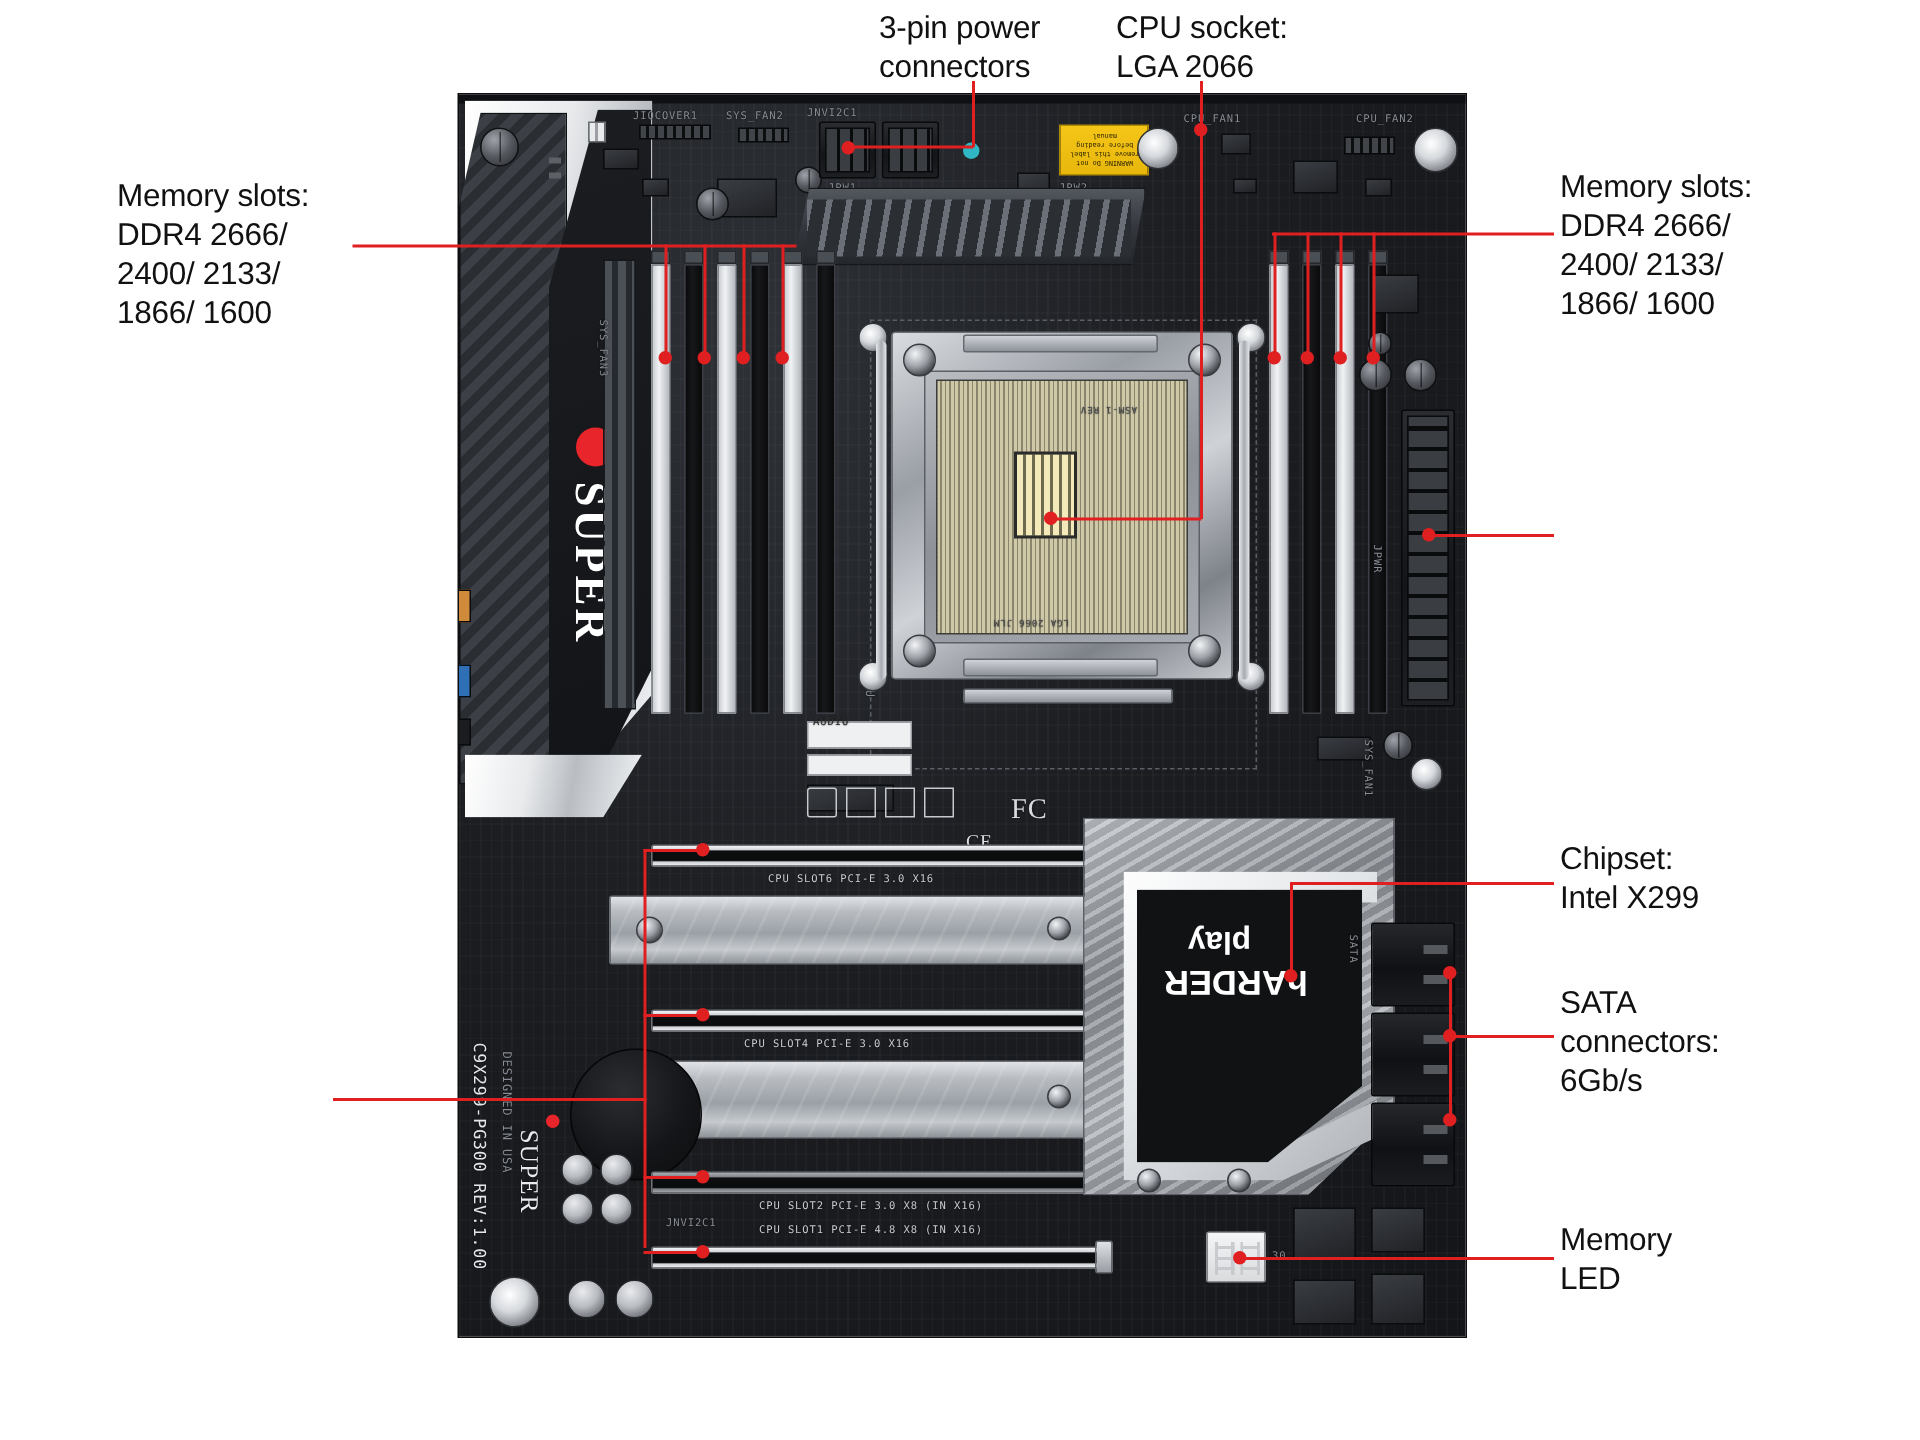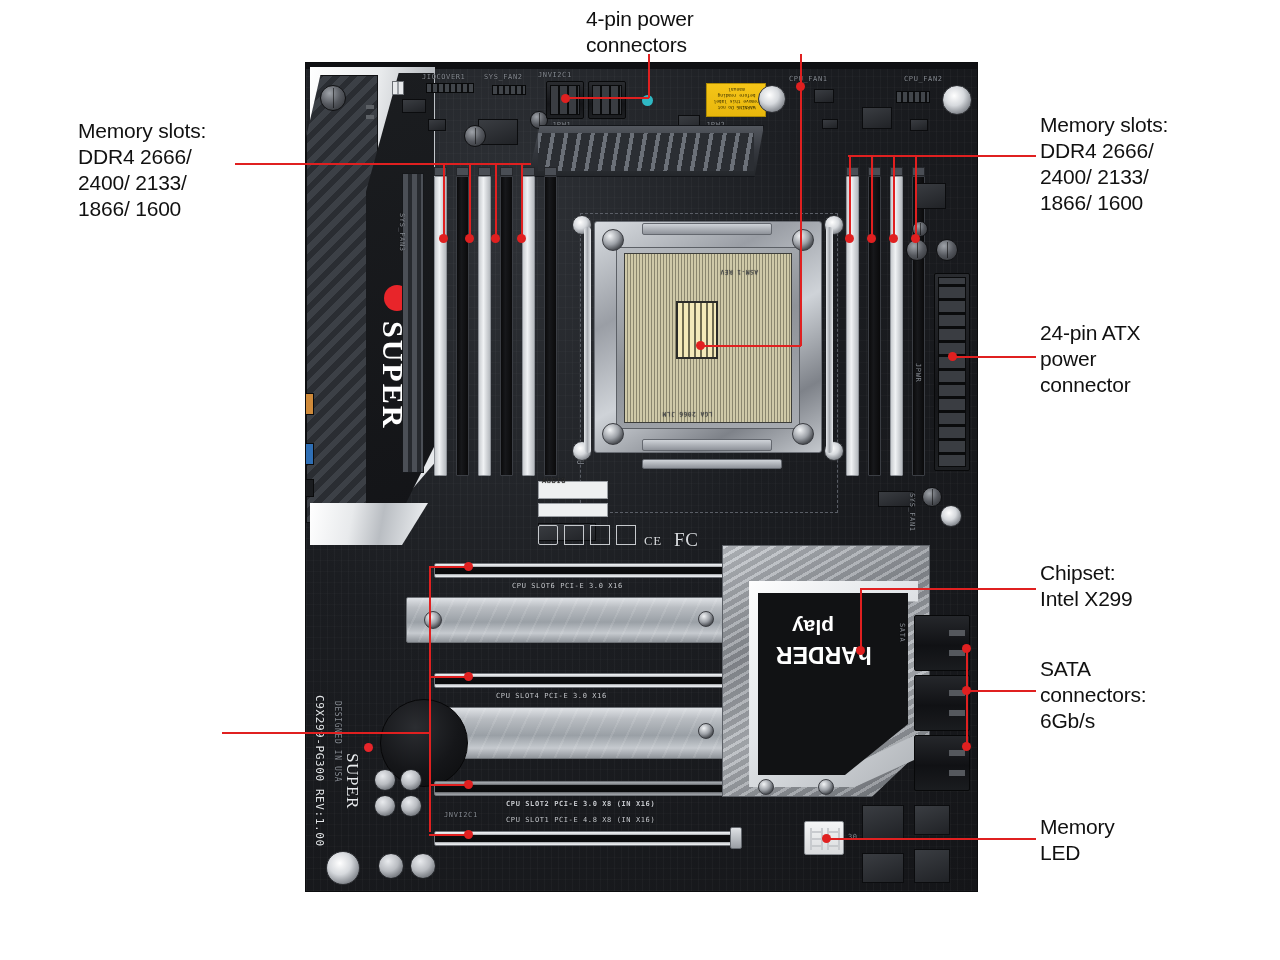--- a/index.html
+++ b/index.html
@@ -375,37 +375,36 @@
     border-radius: 50%;
     background: radial-gradient(circle at 40% 32%, #2b2d31 0%, #151619 55%, #0b0c0d 100%);
     border: 1px solid #060607;
   }
 </style>
 </head>
 <body>
 
 <div id="stage">
 
-  <div class="callout" style="left:586px; top:6px;">4-pin power
+  <div class="callout" style="left:586px; top:6px;">3-pin power
 connectors</div>
 
+  <div class="callout" style="left:744px; top:6px;">CPU socket:
+LGA 2066</div>
 
   <div class="callout" style="left:78px; top:118px;">Memory slots:
 DDR4 2666/
 2400/ 2133/
 1866/ 1600</div>
 
   <div class="callout" style="left:1040px; top:112px;">Memory slots:
 DDR4 2666/
 2400/ 2133/
 1866/ 1600</div>
 
-  <div class="callout" style="left:1040px; top:320px;">24-pin ATX
-power
-connector</div>
 
   <div class="callout" style="left:1040px; top:560px;">Chipset:
 Intel X299</div>
 
   <div class="callout" style="left:1040px; top:656px;">SATA
 connectors:
 6Gb/s</div>
 
 
   <div class="callout" style="left:1040px; top:814px;">Memory
@@ -552,21 +551,21 @@
 
     <div class="bd" style="left:232px; top:418px; width:70px; height:18px; background:#eef0f1; border:1px solid #9a9ea3;"></div>
     <div class="bd" style="left:232px; top:440px; width:70px; height:14px; background:#eef0f1; border:1px solid #9a9ea3;"></div>
     <div class="chip" style="left:232px; top:460px; width:58px; height:18px;"></div>
     <div class="silk dim" style="left:236px; top:414px; color:#333;">AUDIO</div>
 
     <div class="bd" style="left:232px; top:462px; width:20px; height:20px; border:1px solid #c6c9cd; border-radius:2px;"></div>
     <div class="bd" style="left:258px; top:462px; width:20px; height:20px; border:1px solid #c6c9cd;"></div>
     <div class="bd" style="left:284px; top:462px; width:20px; height:20px; border:1px solid #c6c9cd;"></div>
     <div class="bd" style="left:310px; top:462px; width:20px; height:20px; border:1px solid #c6c9cd;"></div>
-    <div class="silk" style="left:338px; top:470px; font-size:13px; color:#d8dbdf; font-family:'Liberation Serif',serif;">CE</div>
+    <div class="silk" style="left:338px; top:490px; font-size:13px; color:#d8dbdf; font-family:'Liberation Serif',serif;">CE</div>
     <div class="silk" style="left:368px; top:466px; font-size:19px; color:#d8dbdf; font-family:'Liberation Serif',serif;">FC</div>
 
     <div class="pcie" style="left:128px; top:500px; width:302px;"></div>
     <div class="pcie-latch" style="left:424px; top:496px;"></div>
     <div class="silk" style="left:206px; top:519px;">CPU SLOT6 PCI-E 3.0 X16</div>
 
     <div class="m2bar" style="left:100px; top:534px; width:440px; height:46px;"></div>
     <div class="screwhole" style="left:118px; top:548px; width:18px; height:18px;"></div>
     <div class="screwhole" style="left:392px; top:548px; width:16px; height:16px;"></div>
     <div class="screwhole" style="left:432px; top:548px; width:16px; height:16px;"></div>
@@ -575,21 +574,21 @@
     <div class="pcie-latch" style="left:424px; top:606px;"></div>
     <div class="silk" style="left:190px; top:629px;">CPU SLOT4 PCI-E 3.0 X16</div>
 
     <div class="m2bar" style="left:100px; top:644px; width:440px; height:52px;"></div>
     <div class="screwhole" style="left:392px; top:660px; width:16px; height:16px;"></div>
     <div class="screwhole" style="left:438px; top:660px; width:16px; height:16px;"></div>
 
     <div class="bigcap" style="left:74px; top:636px; width:88px; height:88px;"></div>
 
     <div class="pcie pcie-dark" style="left:128px; top:718px; width:302px;"></div>
-    <div class="silk" style="left:200px; top:737px;font-weight:bold;">CPU SLOT2 PCI-E 3.0 X8 (IN X16)</div>
+    <div class="silk" style="left:200px; top:737px;">CPU SLOT2 PCI-E 3.0 X8 (IN X16)</div>
     <div class="silk" style="left:200px; top:753px;">CPU SLOT1 PCI-E 4.8 X8 (IN X16)</div>
     <div class="silk dim" style="left:138px; top:748px;">JNVI2C1</div>
 
     <div class="pcie" style="left:128px; top:768px; width:302px;"></div>
     <div class="pcie-latch" style="left:424px; top:764px;"></div>
 
     <div id="chipset-hs" style="left:416px; top:482px; width:208px; height:252px;
                 clip-path: polygon(0 0, 100% 0, 100% 78%, 72% 100%, 0 100%);">
       <div class="fins"></div>
     </div>

